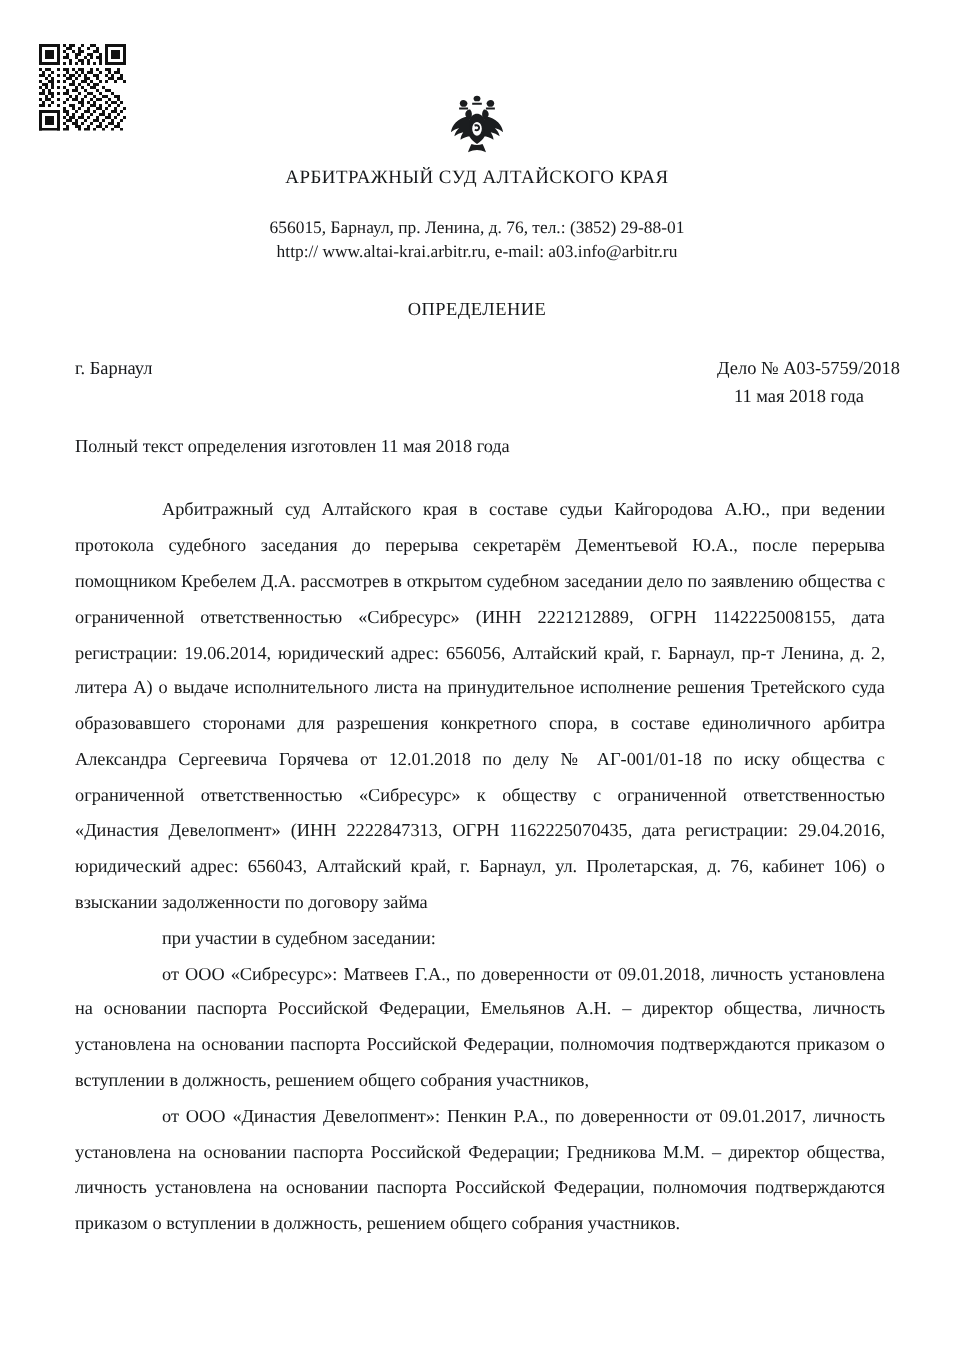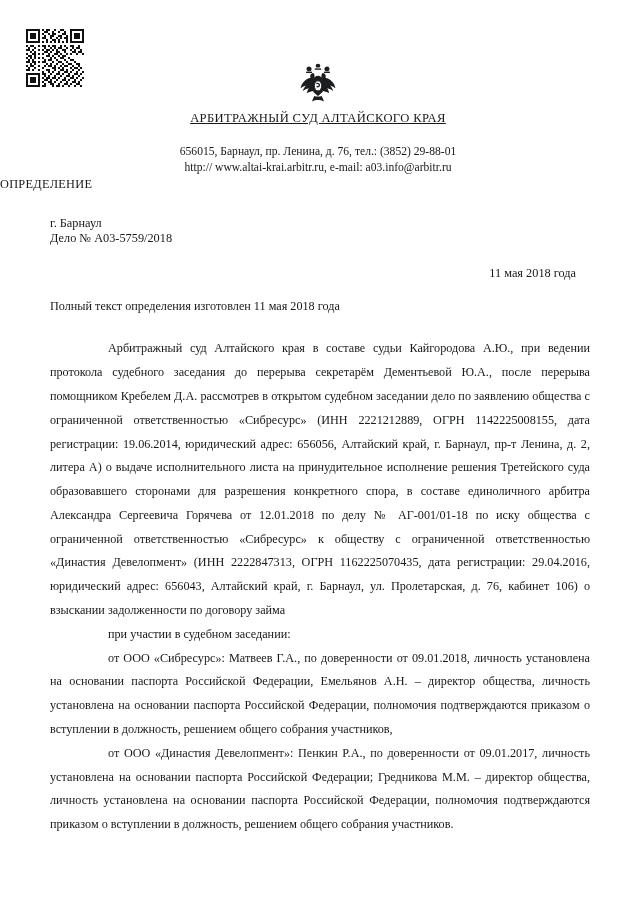--- a/index.html
+++ b/index.html
@@ -43,35 +43,36 @@
     display: block;
     margin: 0 auto 4px auto;
     width: 46px;
     height: 44px;
   }
   .court-name {
     font-size: 12.6px;
     letter-spacing: 0.35px;
     line-height: 1.35;
     margin: 0;
-    text-decoration: underline;
   }
   .court-contact {
     font-size: 11.6px;
     line-height: 1.42;
     margin: 17px 0 0 0;
   }
   .court-web {
     font-size: 11.6px;
     line-height: 1.42;
     margin: 0;
   }
 
   
   .title-block {
+    text-align: center;
+    margin-top: 22px;
   }
   .doc-type {
     font-size: 12.3px;
     letter-spacing: 0.3px;
     margin: 0 0 2px 0;
   }
   .doc-subtitle {
     font-size: 12.3px;
     line-height: 1.4;
     margin: 0 auto;
@@ -81,28 +82,27 @@
   
   .meta {
     margin-top: 24px;
     padding: 0 36px 0 50px;
   }
   .meta-row {
     display: flex;
     justify-content: space-between;
     align-items: baseline;
     font-size: 12.3px;
-    flex-direction: column;
   }
   .meta-city { white-space: nowrap; }
   .meta-case { white-space: nowrap; }
   .meta-date-row {
     text-align: right;
     font-size: 12.3px;
-    margin-top: 20px;
+    margin-top: 4px;
     padding-right: 24px;
   }
 
   
   .announce {
     margin-top: 16px;
     padding: 0 46px 0 50px;
     font-size: 12.2px;
     line-height: 1.52;
   }

